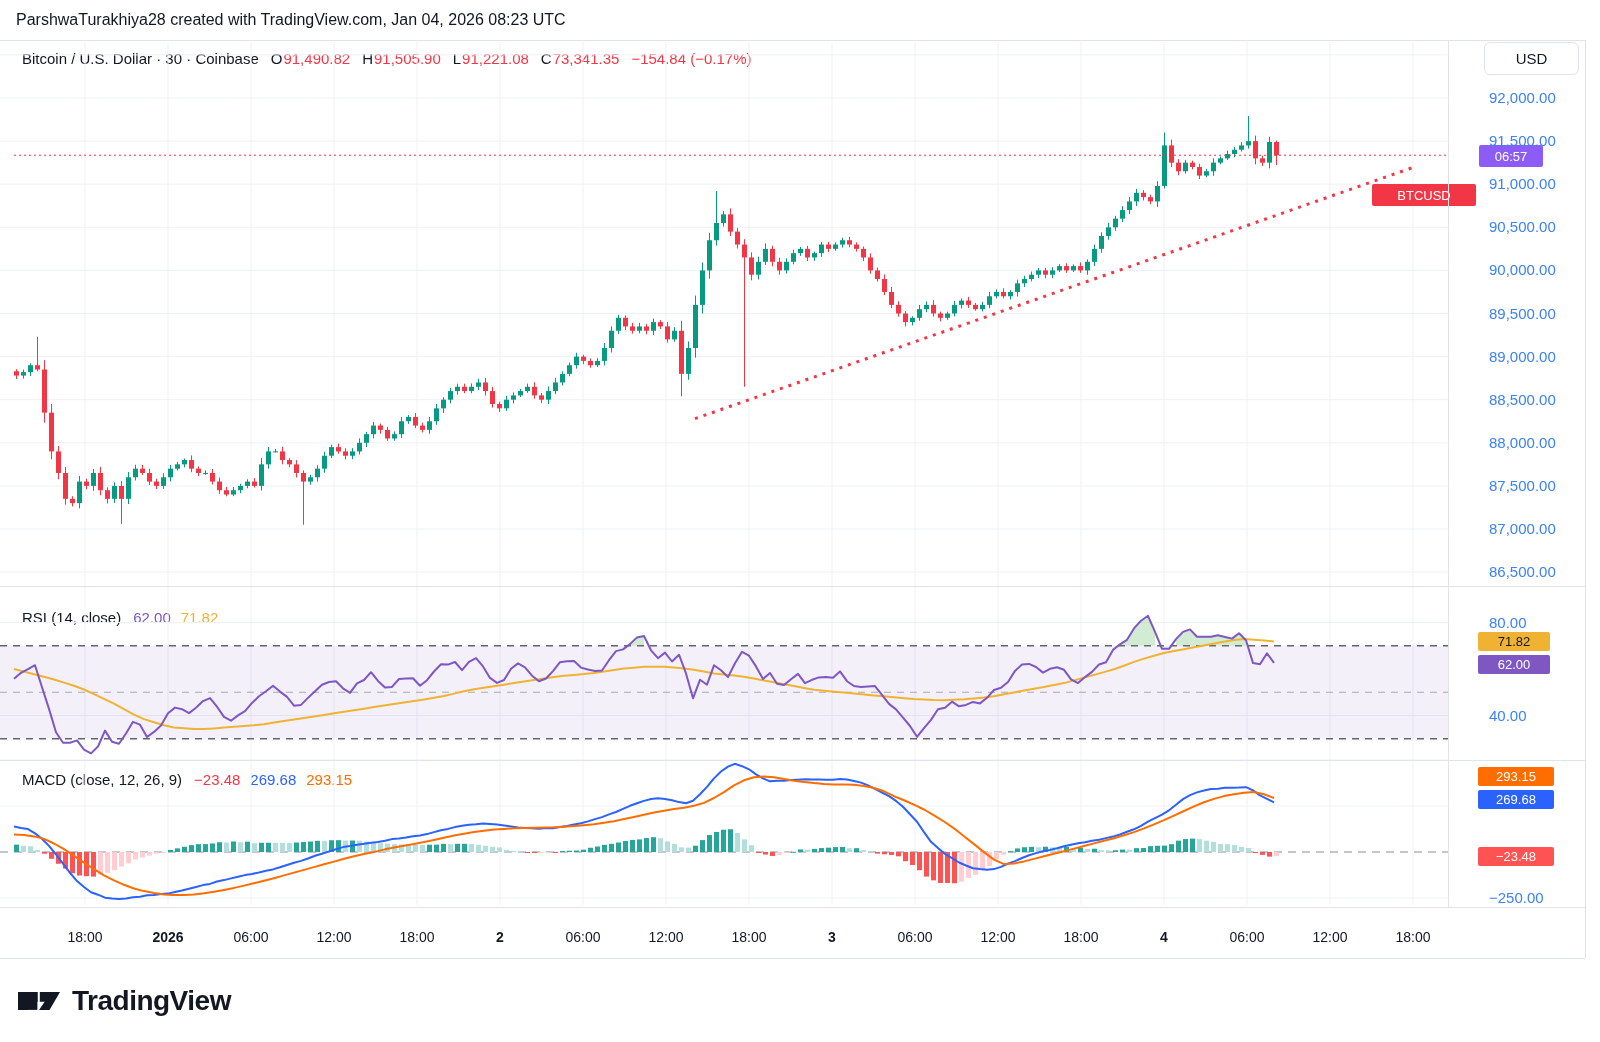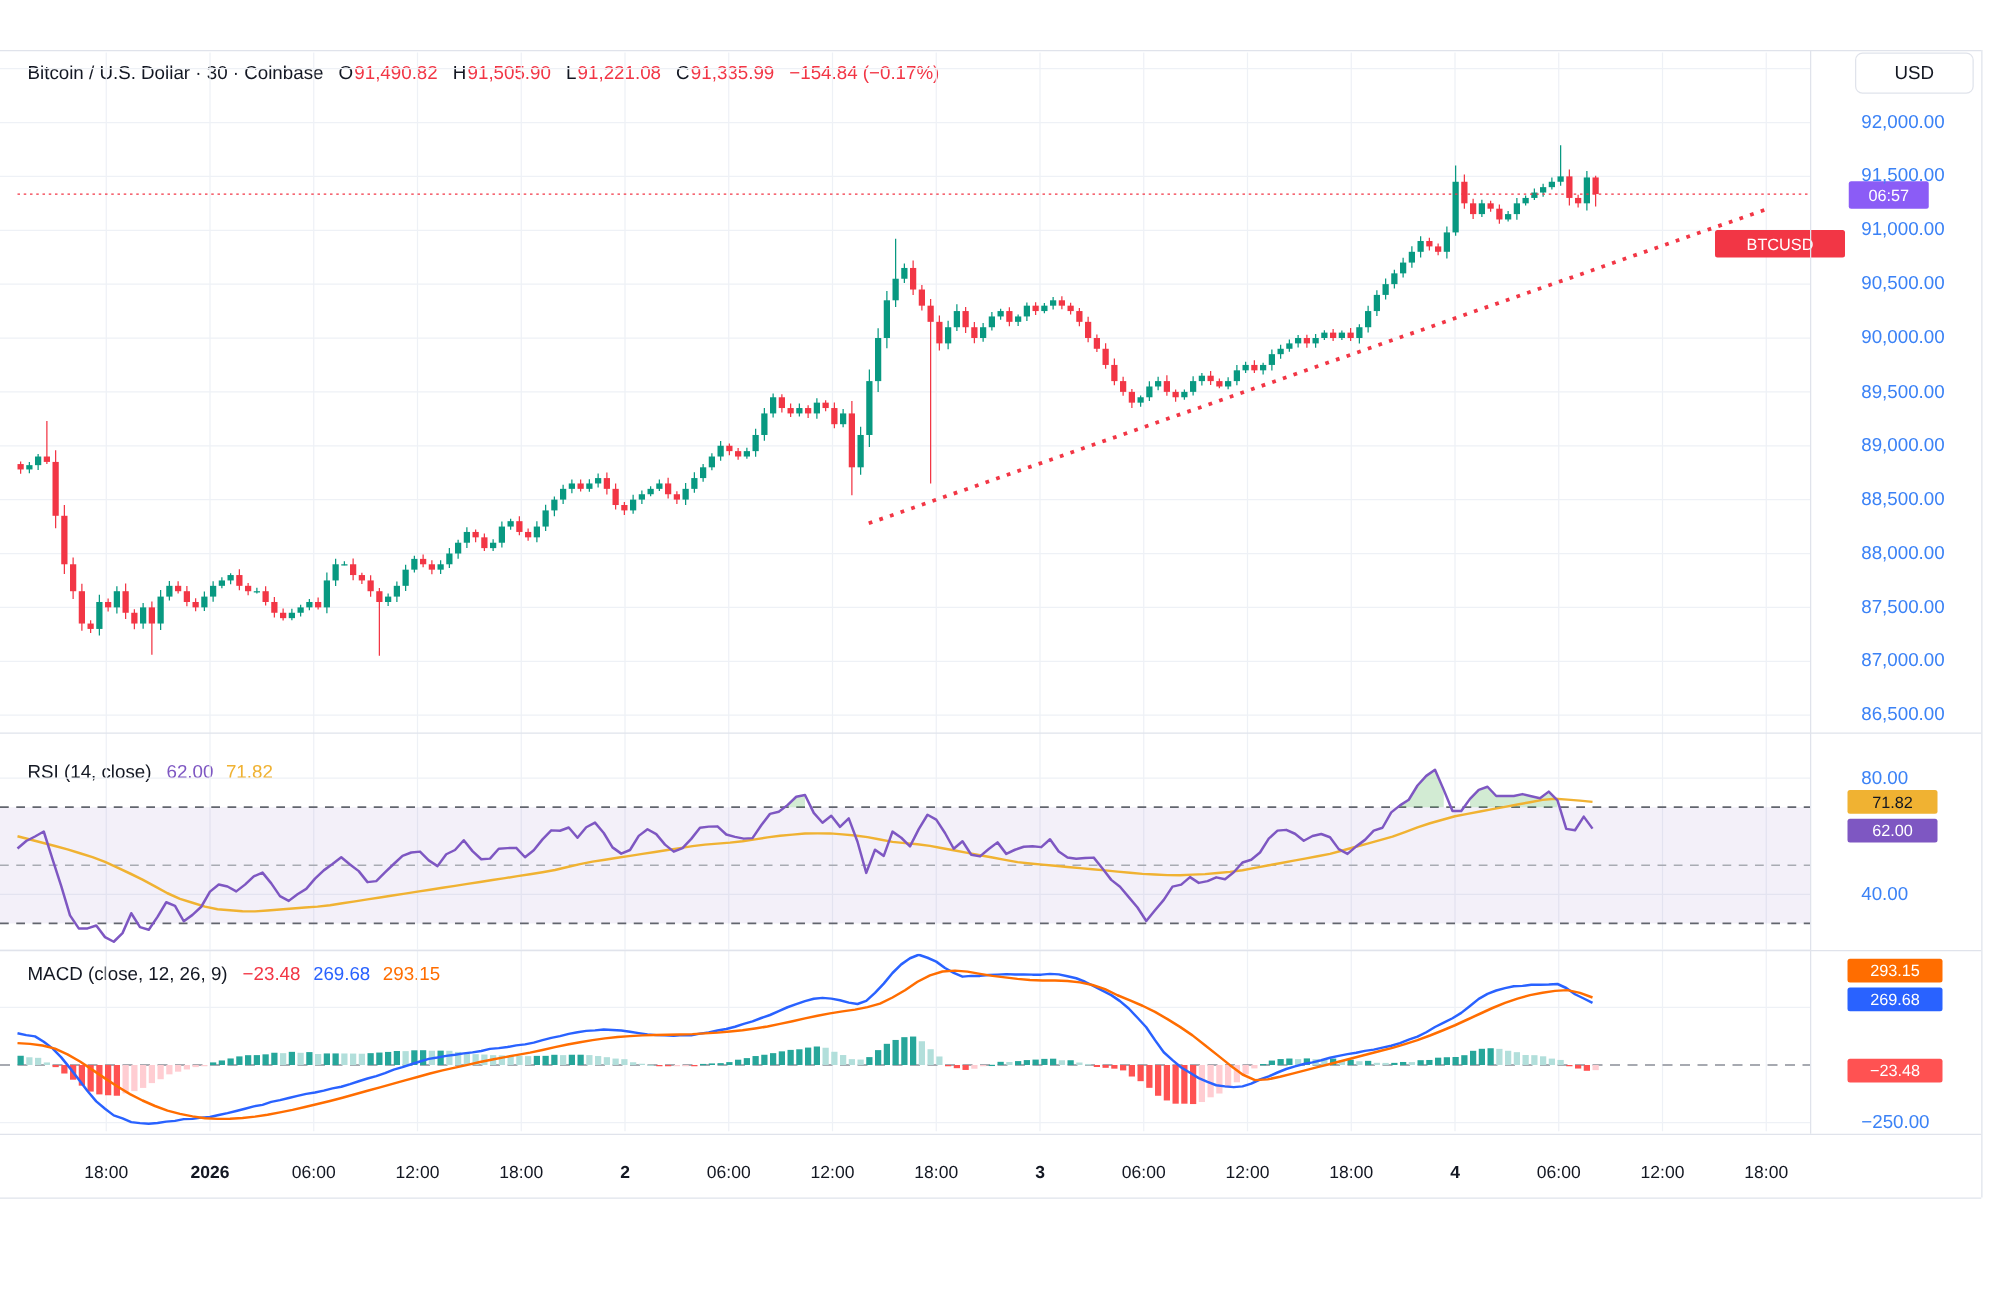--- a/index.html
+++ b/index.html
@@ -21,38 +21,39 @@
   .badge{position:absolute;font-size:13px;display:flex;align-items:center;justify-content:center;border-radius:2px;color:#fff;}
   #usd-badge{left:1484px;top:42px;width:93px;height:31px;border:1px solid #e0e3eb;border-radius:6px;background:#fff;color:#131722;font-size:15px;display:flex;align-items:center;justify-content:center;}
   #tv-footer{left:18px;top:984px;display:flex;align-items:center;gap:12px;}
   #tv-footer .brand{font-size:28px;font-weight:bold;color:#131722;letter-spacing:-0.5px;}
   #chart-svg{left:0;top:40px;}
 </style>
 </head>
 <body>
 <div id="stage">
 
+<div class="abs" id="header-text">ParshwaTurakhiya28 created with TradingView.com, Jan 04, 2026 08:23 UTC</div>
 
 <div class="abs legend" id="main-legend">
   <span>Bitcoin / U.S. Dollar · 30 · Coinbase</span>
   <span class="ohlc">
         <span class="k">O</span>
         <span class="red" style="color: rgb(242, 54, 69);">91,490.82</span>
       </span>
   <span class="ohlc">
         <span class="k">H</span>
         <span class="red" style="color: rgb(242, 54, 69);">91,505.90</span>
       </span>
   <span class="ohlc">
         <span class="k">L</span>
         <span class="red" style="color: rgb(242, 54, 69);">91,221.08</span>
       </span>
   <span class="ohlc">
         <span class="k">C</span>
-        <span class="red" style="color: rgb(242, 54, 69);">91,335.99</span>
+        <span class="red" style="color: rgb(242, 54, 69);">73,341.35</span>
       </span>
   <span class="red" style="color: rgb(242, 54, 69);">−154.84 (−0.17%)</span>
 </div>
 
 <div class="abs legend" id="rsi-legend">
   <span>RSI (14, close)</span>
   <span class="vals">
     <span id="rsi-val" style="color: rgb(126, 87, 194);">62.00</span>
     <span id="rsi-ma-val" style="color: rgb(240, 178, 50);">71.82</span>
   </span>
@@ -691,20 +692,29 @@
 <div class="hline" style="left:0;top:40px;width:1585px;"></div>
 <div class="hline" style="left:0;top:586px;width:1585px;"></div>
 <div class="hline" style="left:0;top:760px;width:1585px;"></div>
 <div class="hline" style="left:0;top:907px;width:1585px;"></div>
 <div class="hline" style="left:0;top:958px;width:1585px;"></div>
 <div class="vline" style="left:1448px;top:40px;height:867px;"></div>
 <div class="vline" style="left:1585px;top:40px;height:918px;"></div>
 <div class="abs" id="price-axis-zone" style="left:1448px;top:40px;width:137px;height:867px;"></div>
 <div class="abs" id="time-axis-zone" style="left:0;top:907px;width:1448px;height:51px;"></div>
 
+<div class="abs" id="tv-footer">
+  <svg width="42" height="34" viewBox="0 0 52 36">
+    <polygon points="0,7 24,7 24,19 13,19 13,29 0,29 0,19 11,19 11,19 0,19" fill="#131722"></polygon>
+    <rect x="0" y="7" width="24" height="12" fill="#131722"></rect>
+    <rect x="11" y="7" width="13" height="22" fill="#131722"></rect>
+    <polygon points="27,7 52,7 39,29 26,29 33,19 27,19" fill="#131722"></polygon>
+  </svg>
+  <span class="brand">TradingView</span>
+</div>
 
 <div class="time-label" style="left: 85px;">18:00</div>
     <div class="time-label bold" style="left: 168px;">2026</div>
     <div class="time-label" style="left: 251px;">06:00</div>
     <div class="time-label" style="left: 334px;">12:00</div>
     <div class="time-label" style="left: 417px;">18:00</div>
     <div class="time-label bold" style="left: 500px;">2</div>
     <div class="time-label" style="left: 583px;">06:00</div>
     <div class="time-label" style="left: 666px;">12:00</div>
     <div class="time-label" style="left: 749px;">18:00</div>

